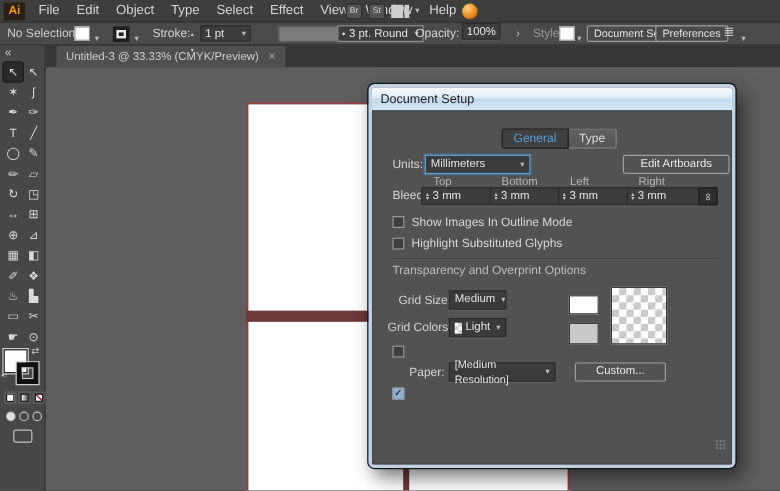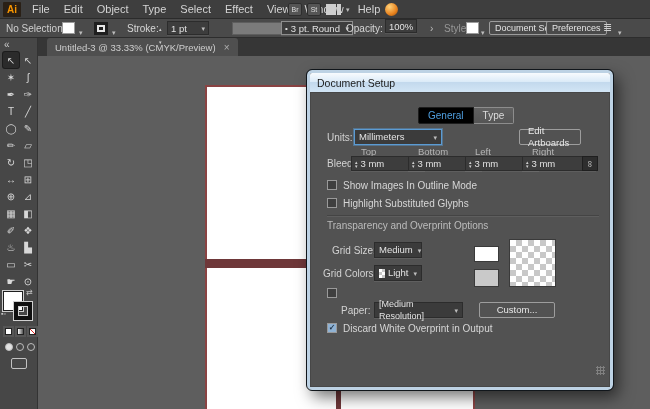--- a/index.html
+++ b/index.html
@@ -71,21 +71,21 @@
   #dialog{left:307px;top:70px;width:306px;height:320px;z-index:10;border-radius:5px;
           border:3px solid #bdd2e4;outline:1px solid #11161b;background:#525252;
           box-shadow:5px 7px 16px rgba(0,0,0,.55)}
   #dialog-titlebar{position:absolute;left:0;top:0;right:0;height:19px;border-radius:2px 2px 0 0;
           background:linear-gradient(180deg,#f8fbfe 0%,#dcebf8 45%,#c3d9ed 50%,#d2e5f5 100%);
           display:flex;align-items:center;padding-left:7px;font-size:10.5px;color:#1c1c1c}
   #dialog-body{position:absolute;left:0;top:19px;right:0;bottom:0;background:#525252;
                box-shadow:inset 0 0 0 1px #474747;font-size:10px;color:#d2d2d2}
   #dialog-body .abs{line-height:12px}
   .tab{height:17px;display:flex;align-items:center;padding:0 9px;font-size:10px}
-  .tab.sel{background:#000000;color:#4f9fe0;border:1px solid #1d1d1d;border-radius:2px 0 0 2px}
+  .tab.sel{background:#404040;color:#4f9fe0;border:1px solid #1d1d1d;border-radius:2px 0 0 2px}
   .tab.unsel{background:linear-gradient(#616161,#555);color:#dcdcdc;border:1px solid #8d8d8d;border-left:none;border-radius:0 2px 2px 0}
   .ddown{background:#3b3b3b;border:1px solid #2c2c2c;box-shadow:0 1px 0 rgba(255,255,255,.08);
          height:16px;display:flex;align-items:center;padding:0 4px;color:#e3e3e3;font-size:9.5px}
   .ddown .chev{margin-left:auto;padding-left:5px}
   .ddown.focus{border:1px solid #5b9bd3;box-shadow:0 0 0 1px rgba(91,155,211,.45)}
   .dbtn{background:#525252;border:1px solid #9d9d9d;border-radius:2px;height:16px;
         display:flex;align-items:center;justify-content:center;padding:0 8px;font-size:9.5px;color:#e8e8e8}
   .bleed-field{position:absolute;width:74px;height:15px}
   .bleed-label{position:absolute;font-size:9.5px;color:#b5b5b5}
   .cb{position:absolute;width:10px;height:10px;background:#3f3f3f;border:1px solid #9a9a9a;
@@ -245,21 +245,21 @@
       <div class="abs" style="left:108px;top:15px;display:flex">
         <div class="tab sel">General</div>
         <div class="tab unsel">Type</div>
       </div>
 
       <span class="abs" style="left:17px;top:40px">Units:</span>
       <div class="abs ddown focus" style="left:44px;top:37px;width:88px">
         <span>Millimeters</span>
         <span class="chev">▾</span>
       </div>
-      <div class="abs dbtn" style="left:209px;top:37px;width:62px">Edit Artboards</div>
+      <div class="abs dbtn" style="left:209px;top:37px;width:89px">Edit Artboards</div>
 
       <span class="abs" style="left:17px;top:66px">Bleed:</span>
       <div id="bleed-fields">
           <span class="bleed-label" style="left: 51px; top: 54px;">Top</span>
           <div class="bleed-field field" style="left: 41px; top: 64px;">
             <span class="stepper">
               <span>▴</span>
               <span>▾</span>
             </span>
             <span>3 mm</span>
@@ -322,19 +322,18 @@
       <div class="pswatch checker" style="left:199px;top:147px;width:47px;height:48px"></div>
 
       <span class="abs" style="left:31px;top:213px">Paper:</span>
       <div class="abs ddown" style="left:64px;top:210px;width:89px;font-size:9px">
         <span>[Medium Resolution]</span>
         <span class="chev">▾</span>
       </div>
       <div class="abs dbtn" style="left:169px;top:210px;width:76px">Custom...</div>
 
       <div class="abs cb checked" style="left:17px;top:231px">✓</div>
-      <span class="cb-label" style="left:33px;top:231px">Discard White Overprint in Output</span>
 
       <div class="abs" id="grip"></div>
     </div>
   </div>
 
 </div>
 
 </body></html>

